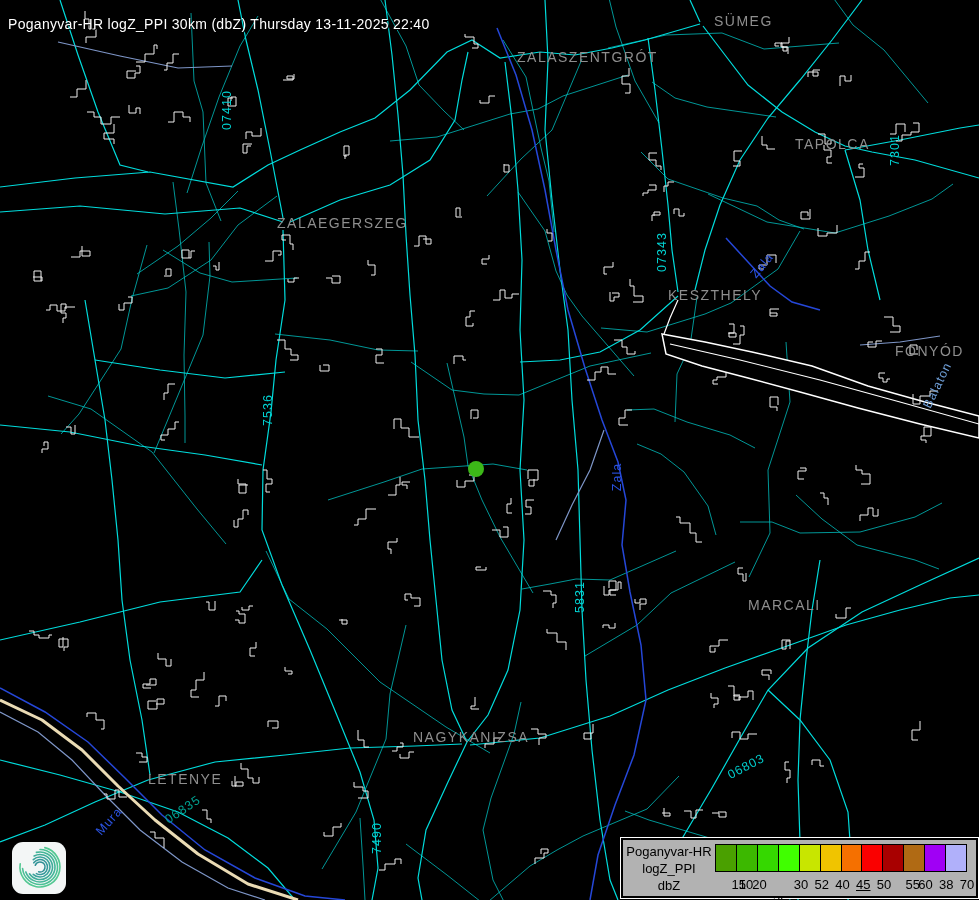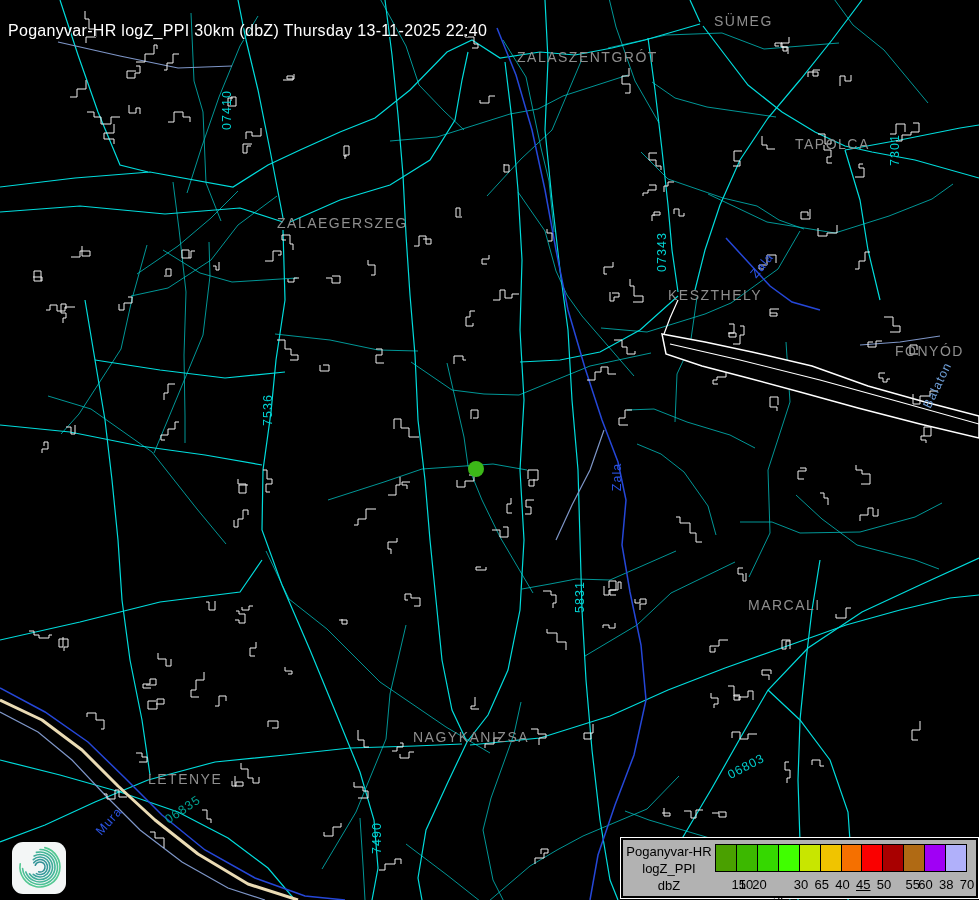--- a/index.html
+++ b/index.html
@@ -9,21 +9,21 @@
   .road{stroke:#00dcdc;fill:none;stroke-width:1.2;}
   .road2{stroke:#00bcbc;fill:none;stroke-width:1;opacity:.8;}
   .river{stroke:#2547d8;fill:none;stroke-width:1.5;}
   .river-light{stroke:#7e96c8;fill:none;stroke-width:1.2;}
   .border-line{stroke:#eadbb4;fill:none;stroke-width:3;stroke-linejoin:round;}
   .lake{fill:#000;stroke:#fff;stroke-width:1.5;}
   .shore{stroke:#fff;fill:none;stroke-width:1.2;}
   .village{stroke:#efefef;fill:none;stroke-width:1;}
   .city-label{fill:#8e8e8e;font-size:14px;letter-spacing:1.5px;font-family:"Liberation Sans",sans-serif;}
   .road-label{font-size:12.5px;letter-spacing:1px;font-family:"Liberation Sans",sans-serif;}
-  #radar-title{position:absolute;left:8px;top:22px;color:#ffffff;font-size:16px;letter-spacing:.3px;
+  #radar-title{position:absolute;left:8px;top:16px;color:#ffffff;font-size:14px;letter-spacing:.3px;
                text-shadow:1px 1px 0 #000;white-space:nowrap;}
   #legend{position:absolute;left:621px;top:838px;width:357px;height:60px;box-sizing:border-box;
           border:2px solid #000;outline:1px solid #fff;}
   #legend-text{position:absolute;left:0;top:0;width:92px;height:100%;display:flex;flex-direction:column;
                justify-content:center;align-items:center;color:#000;font-size:13px;line-height:17px;}
   #legend-swatches{position:absolute;left:92px;top:4px;width:250px;height:26px;display:flex;
                    border:1px solid #000;box-sizing:content-box;}
   .swatch{flex:1 1 auto;border-right:1px solid #000;}
   .swatch:last-child{border-right:none;}
   #legend-ticks{position:absolute;left:92px;top:37px;width:254px;height:18px;}
@@ -340,21 +340,21 @@
         <div class="swatch" style="background: rgb(176, 106, 20);"></div>
         <div class="swatch" style="background: rgb(160, 0, 245);"></div>
         <div class="swatch" style="background: rgb(176, 176, 250);"></div>
       </div>
     <div id="legend-ticks">
         <span class="tick" style="left: 3px; margin-left: 28px;">10</span>
         <span class="tick" style="left: 23.75px;">15</span>
         <span class="tick" style="left: 44.5px;">20</span>
         <span class="tick" style="left: 65.25px; margin-top: 16px;">25</span>
         <span class="tick" style="left: 86px;">30</span>
-        <span class="tick" style="left: 106.75px;">65</span>
+        <span class="tick" style="left: 106.75px;">52</span>
         <span class="tick" style="left: 127.5px;">40</span>
         <span class="tick" style="left: 148.25px; text-decoration: underline;">45</span>
         <span class="tick" style="left: 169px;">50</span>
         <span class="tick" style="left: 189.75px; padding-left: 16px;">55</span>
         <span class="tick" style="left: 210.5px;">60</span>
         <span class="tick" style="left: 231.25px;">38</span>
         <span class="tick" style="left: 252px; text-align: center;">70</span>
       </div>
   </div>
 

